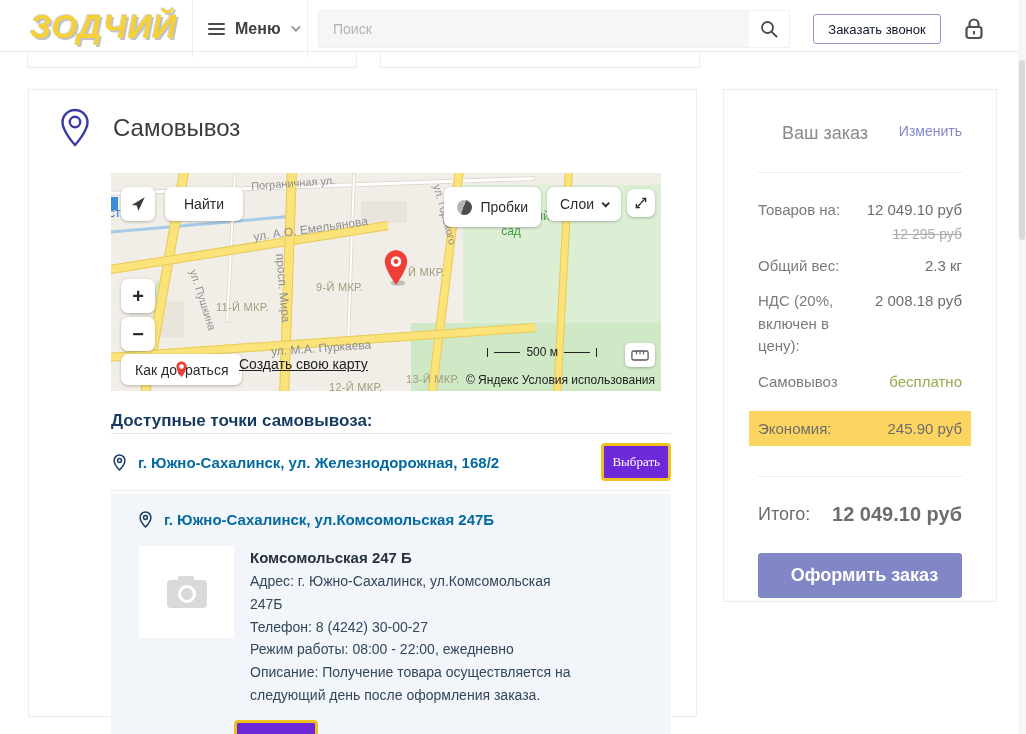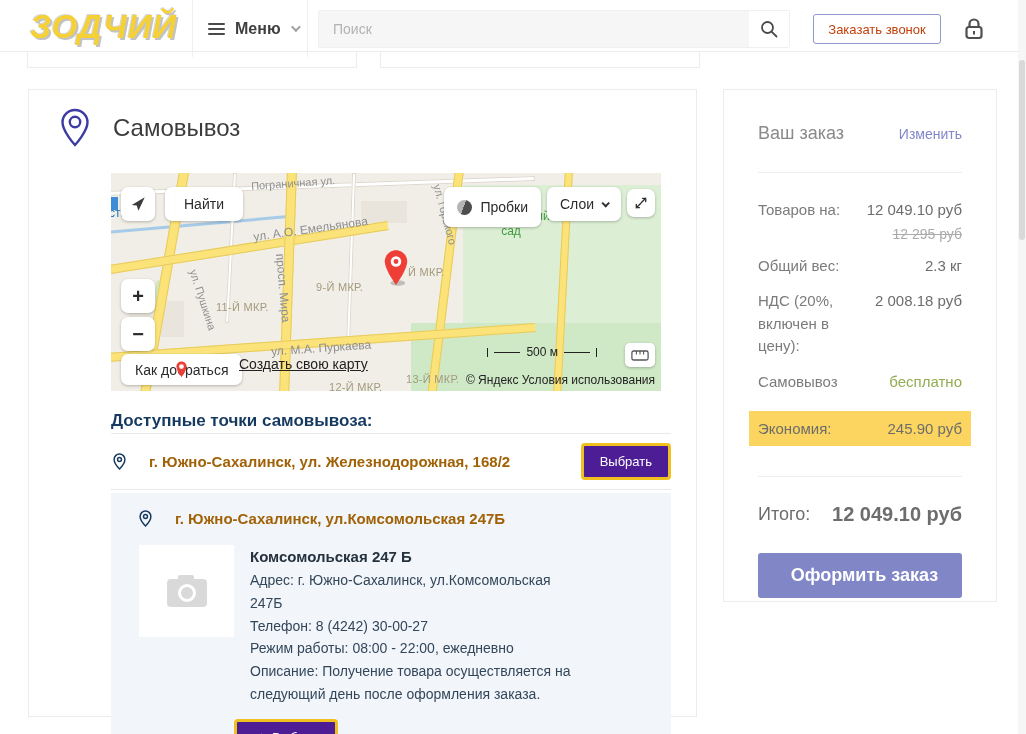--- a/index.html
+++ b/index.html
@@ -11,21 +11,21 @@
   .vsep { position:absolute; top:0; width:1px; height:57px; background:#efefef; }
   .menu-block { position:absolute; left:208px; top:0; height:57px; display:flex; align-items:center; gap:10px; cursor:pointer; }
   .burger { display:flex; flex-direction:column; gap:3px; }
   .burger span { width:17px; height:2px; background:#4a4a4a; border-radius:1px; }
   .menu-label { font-size:16px; font-weight:bold; color:#3f3f3f; }
   .chev { width:7px; height:7px; border-right:2px solid #a0a0a0; border-bottom:2px solid #a0a0a0; transform:rotate(45deg) translateY(-2px); }
   .search-wrap { position:absolute; left:318px; top:10px; width:472px; height:38px; display:flex; border:1px solid #f0f0f0; border-radius:2px; overflow:hidden; }
   .search-input { flex:1; border:none; outline:none; background:#f6f6f6; font-size:14px; padding:0 14px; color:#444; font-family:inherit; }
   .search-input::placeholder { color:#b3b3b3; }
   .search-btn { width:40px; background:#fff; border:none; display:flex; align-items:center; justify-content:center; cursor:pointer; }
-  .call-btn { position:absolute; left:813px; top:14px; width:128px; height:30px; background:#fff; border:1px solid #9297cf; border-radius:3px; color:#c2410c; font-size:13px; font-family:inherit; cursor:pointer; }
+  .call-btn { position:absolute; left:813px; top:14px; width:128px; height:30px; background:#fff; border:1px solid #9297cf; border-radius:3px; color:#0f172a; font-size:13px; font-family:inherit; cursor:pointer; }
   .lock-wrap { position:absolute; left:961px; top:16px; cursor:pointer; }
 
   
   .stub { position:absolute; top:40px; height:28px; background:#fff; border:1px solid #ececec; border-top:none; z-index:5; }
 
   
   .card { position:absolute; background:#fff; border:1px solid #ececec; }
   .card-left { left:28px; top:89px; width:669px; height:628px; }
   .card-right { left:723px; top:89px; width:274px; height:513px; padding:33px 34px; }
 
@@ -47,31 +47,31 @@
   .scale span { position:static !important; }
   .scale .tick { width:1px; height:9px; background:#222; display:inline-block; }
   .scale .bar { width:26px; height:1px; background:#222; display:inline-block; }
   .map-copy { right:6px; bottom:4px; font-size:12px; color:#222; }
   .map-copy a { color:#222; }
   .create-link { left:128px; bottom:19px; font-size:14px; color:#222; text-decoration:underline; cursor:pointer; }
 
   .points-head { position:absolute; left:82px; top:321px; font-size:17px; font-weight:bold; color:#16395f; }
   .points { position:absolute; left:82px; top:343px; width:560px; }
   .point-row { display:flex; align-items:center; justify-content:space-between; border-top:1px solid #e9e9e9; border-bottom:1px solid #e9e9e9; padding:9px 0 9px 2px; }
-  .addr { display:flex; align-items:center; gap:23px; font-size:15px; font-weight:bold; color:#a16207; }
-  .sel-btn { background:#4c1d95; border:3px solid #f0c01e; border-radius:4px; color:#fff; font-size:13px; font-family:Liberation Sans, sans-serif; padding:8px 16px; display:flex; align-items:center; gap:8px; cursor:pointer; }
+  .addr { display:flex; align-items:center; gap:12px; font-size:15px; font-weight:bold; color:#0369a1; }
+  .sel-btn { background:#6d28d9; border:3px solid #f0c01e; border-radius:4px; color:#fff; font-size:13px; font-family:Liberation Serif, serif; padding:8px 8px; display:flex; align-items:center; gap:8px; cursor:pointer; }
   .point-block { background:#f2f5f9; padding:17px 28px 20px; margin-top:3px; }
   .pb-media { display:flex; gap:16px; margin-top:18px; }
   .ph-img { width:95px; height:92px; background:#fff; display:flex; align-items:center; justify-content:center; flex:0 0 auto; }
   .pb-details { width:336px; font-size:14px; color:#33475b; line-height:1.62; }
   .pb-name { font-size:15px; font-weight:bold; color:#26323e; }
   .chosen-btn { margin-left:95px; margin-top:14px; }
 
   
-  .order-head { display:flex; justify-content:space-between; align-items:center; }
+  .order-head { display:flex; justify-content:space-between; align-items:flex-start;margin-left:24px; }
   .order-title { font-size:18px; color:#8a8a8a; }
   .edit-link { font-size:14px; color:#8287c9; text-decoration:none; cursor:pointer; }
   .divider { border-top:1px solid #ededed; margin:28px 0 26px; }
   .srow { display:flex; justify-content:space-between; font-size:15px; margin-bottom:13px; }
   .srow .lbl { color:#7b7b7b; line-height:1.5; }
   .srow .val { color:#6d6d6d; text-align:right; line-height:1.5; }
   .old-price { font-size:14px; color:#ababab; text-decoration:line-through; text-align:right; margin:-9px 0 13px; }
   .nds-lbl { max-width:100px; }
   .free { color:#93ac52 !important; }
   .save-row { background:#fbd55f; margin:18px -9px 0; padding:9px 9px; display:flex; justify-content:space-between; font-size:15px; color:#6d6d6d; }

